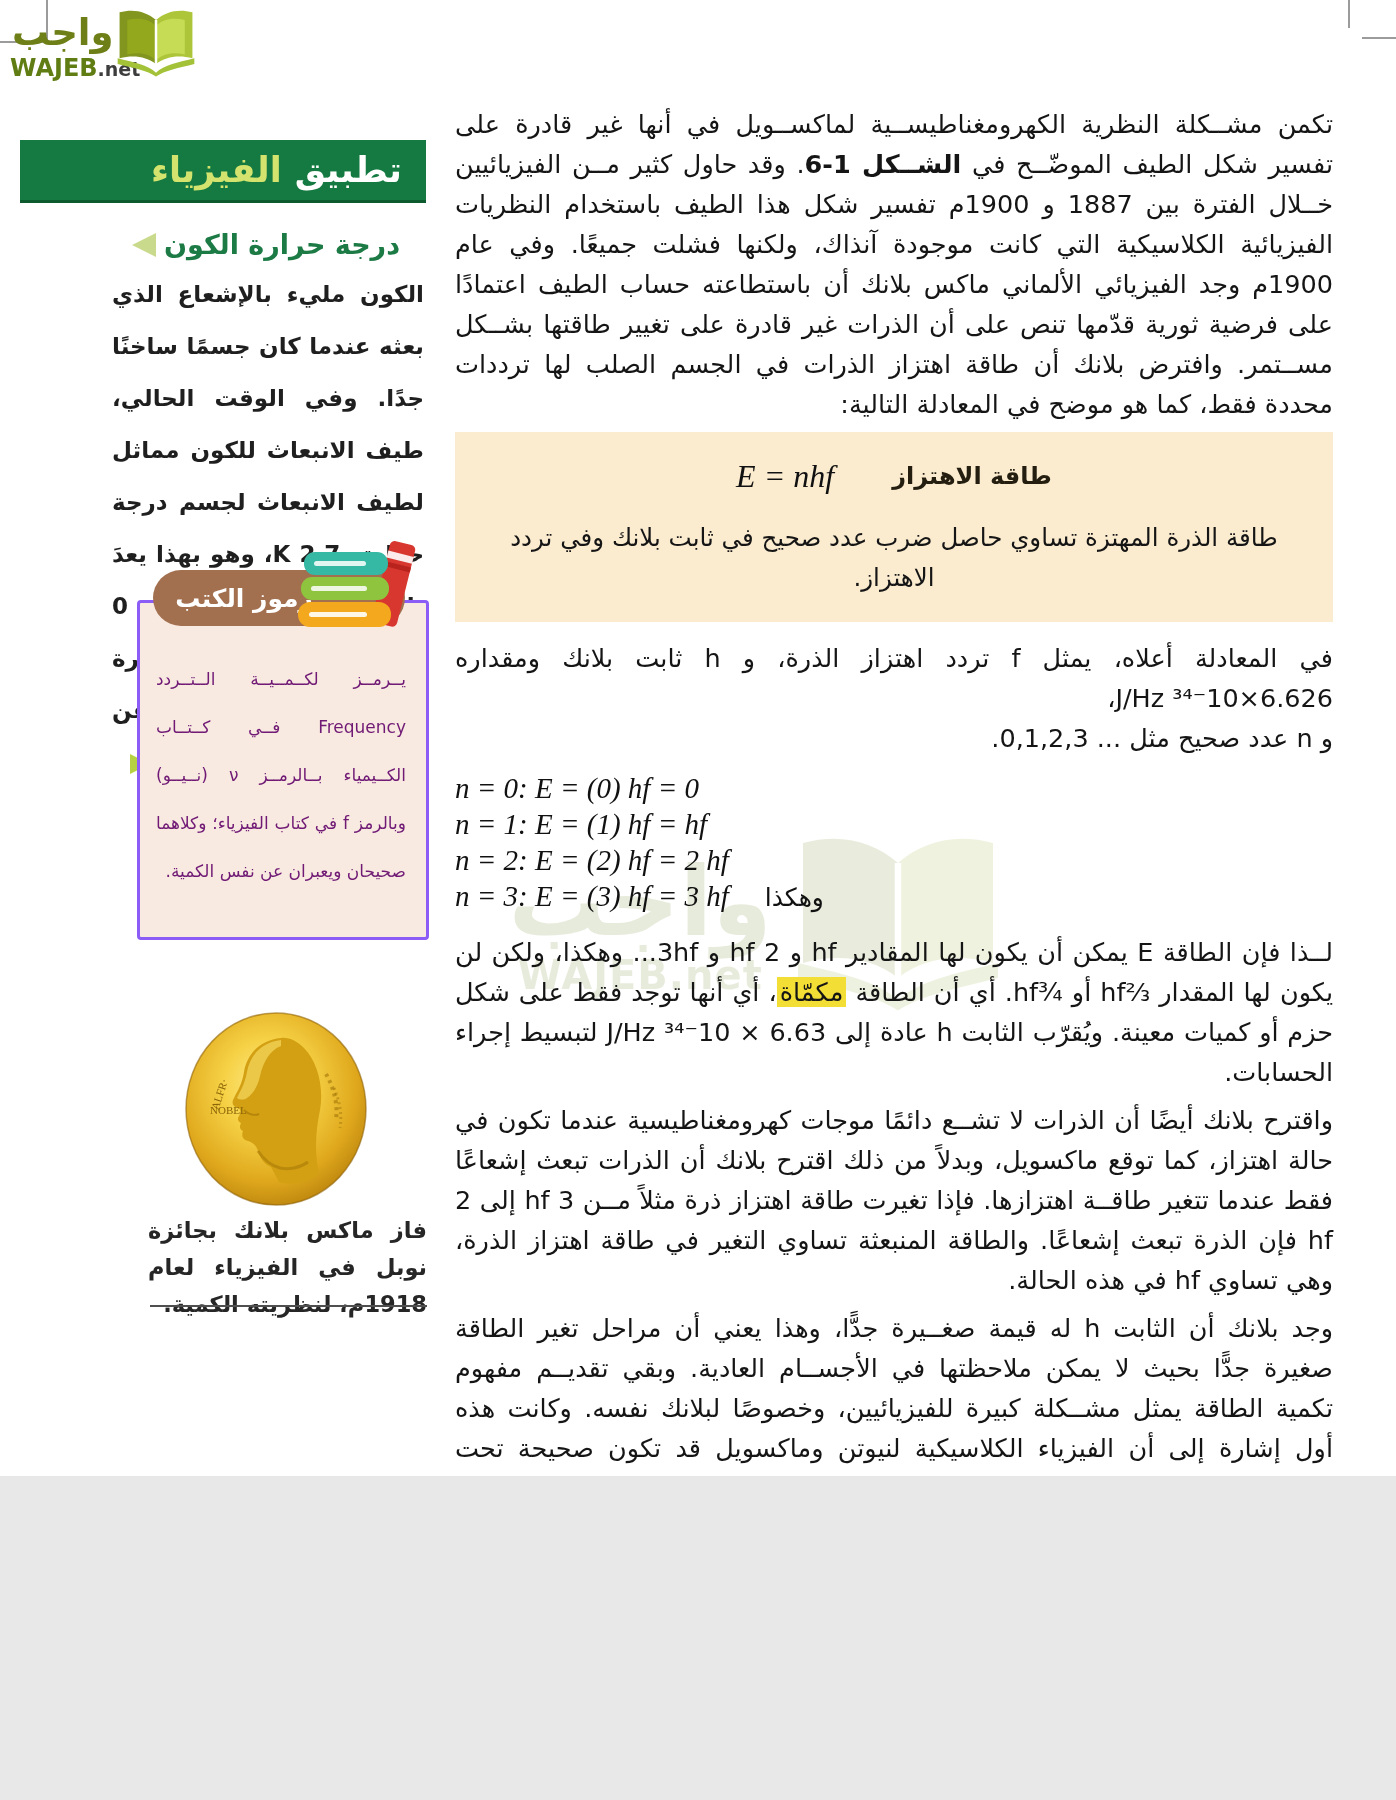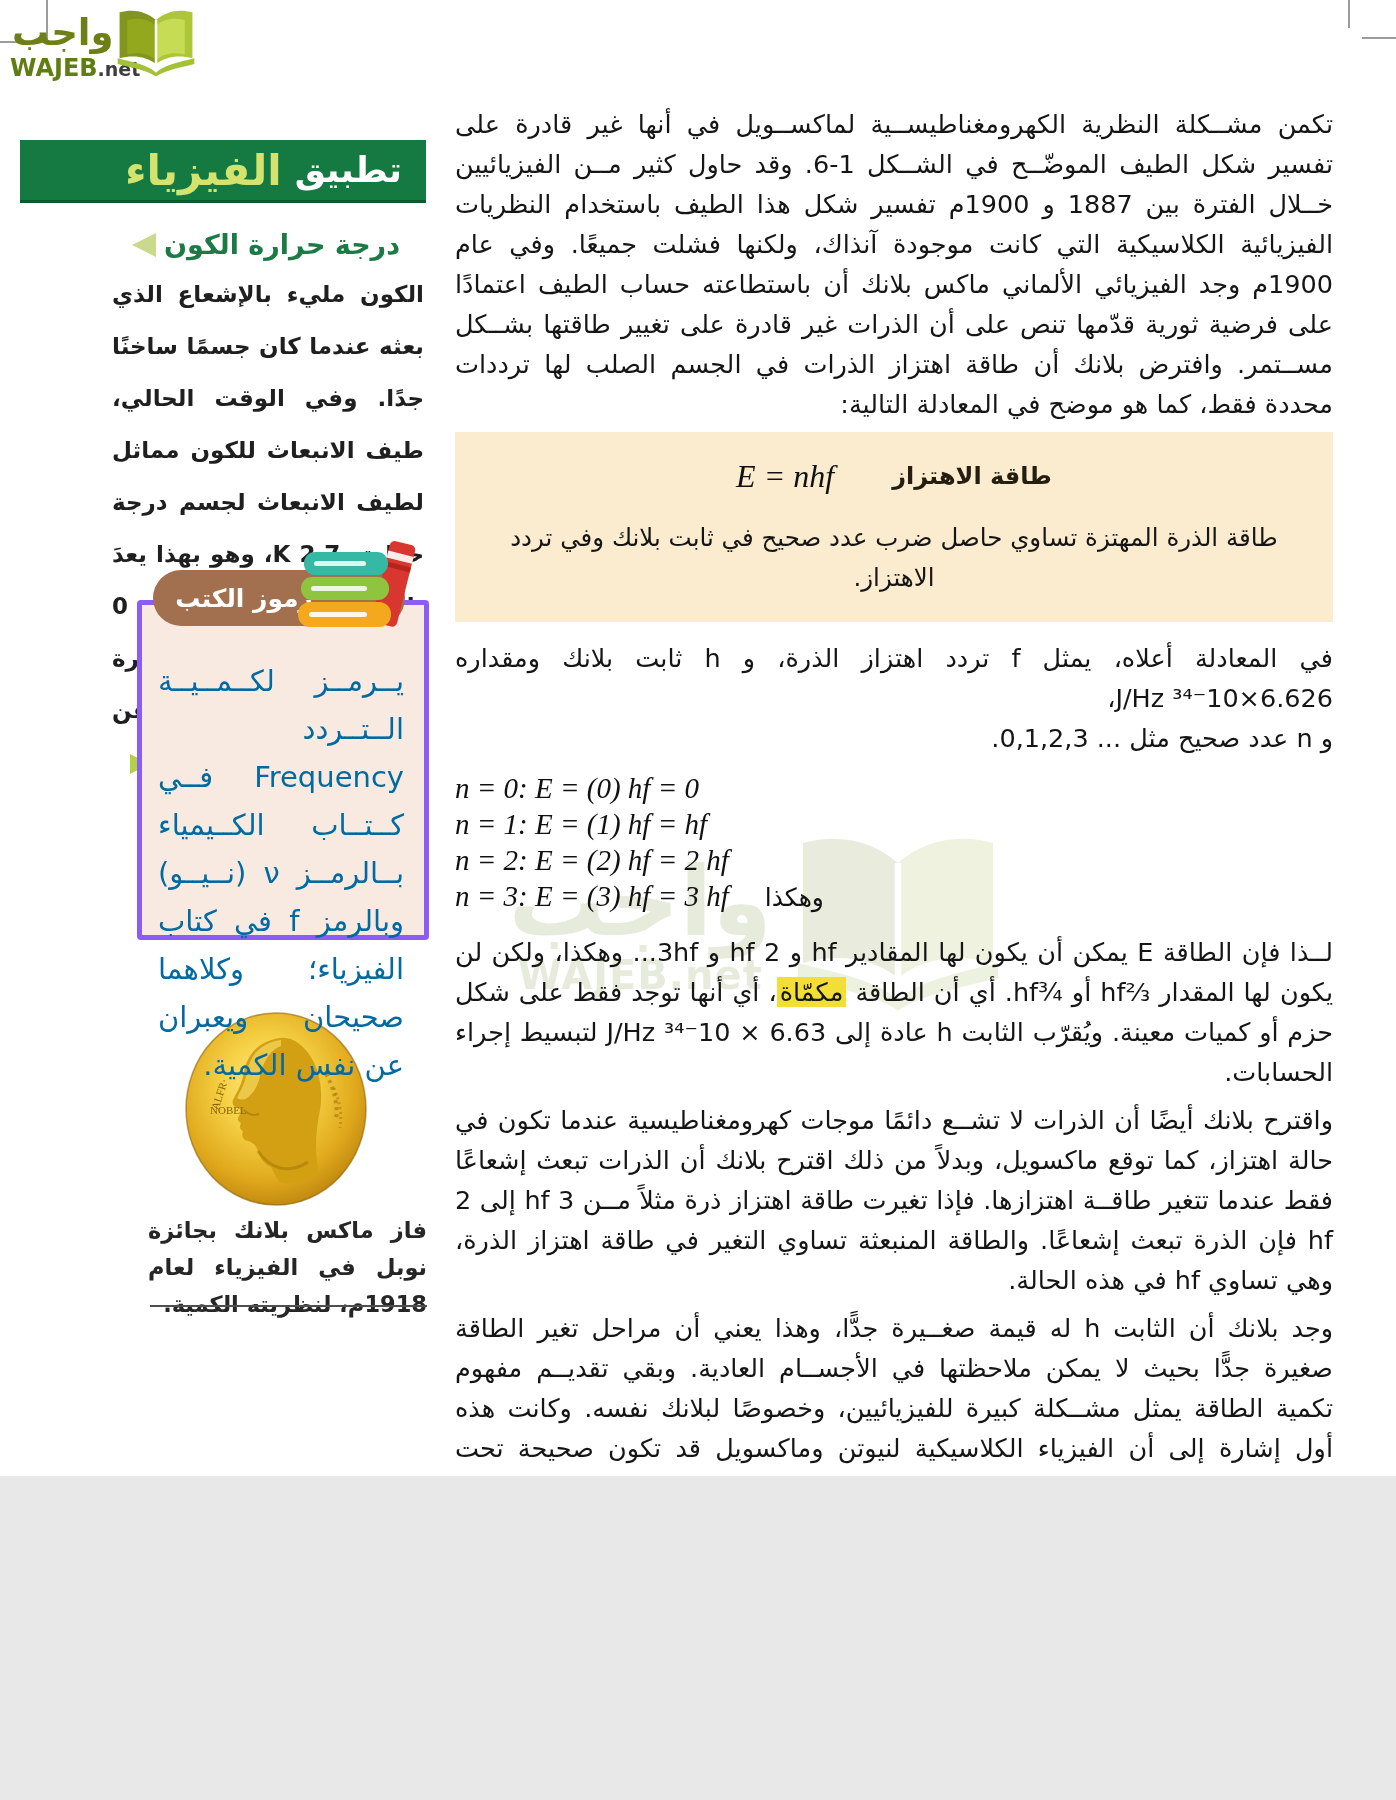--- a/index.html
+++ b/index.html
@@ -10,56 +10,56 @@
   
   .wajeb-logo{position:absolute;left:8px;top:8px;width:200px;height:80px;}
   .wajeb-ar{position:absolute;left:4px;top:6px;font-size:37px;font-weight:700;color:#6d7f16;line-height:1;}
   .wajeb-latin{position:absolute;left:2px;top:46px;font-size:24px;font-weight:700;color:#5f7d12;}
   .wajeb-latin .tld{color:#3d3d3d;font-size:19px;}
   .wajeb-book{position:absolute;left:102px;top:0px;}
   
   .main{position:absolute;left:455px;top:104px;width:878px;direction:rtl;text-align:justify;
         font-size:25.5px;line-height:40px;color:#151515;z-index:1;}
   .main p{margin:0 0 8px 0;}
-  .fig-ref{font-weight:400;}
+  .fig-ref{font-weight:700;}
   .eq-card{background:#fbecd0;padding:20px 28px 24px;margin:8px 0 16px 0;}
   .eq-card-top{display:flex;direction:rtl;justify-content:center;align-items:center;gap:58px;margin:4px 0 22px 0;}
   .eq-label{font-weight:700;font-size:24px;color:#241e10;}
   .eq-formula{direction:ltr;font-family:"Liberation Serif",serif;font-style:italic;font-size:32px;color:#111;}
   .eq-desc{text-align:center;font-size:24.5px;}
   .eqs{direction:ltr;text-align:left;margin:12px 270px 16px 0;font-family:"Liberation Serif",serif;
        font-style:italic;font-size:29px;line-height:36px;color:#111;}
   .eq-row{white-space:nowrap;}
   .eq-etc{font-family:"DejaVu Sans",sans-serif;font-style:normal;font-size:25px;margin-left:36px;}
   .hl{background:#f3de35;padding:0 3px;}
   
   .banner{position:absolute;left:20px;top:140px;width:406px;height:63px;background:#147a41;
           border-bottom:3px solid #0c5a2e;display:flex;direction:rtl;align-items:center;
           padding-right:24px;box-sizing:border-box;gap:13px;z-index:1;}
   .banner .w1{color:#ffffff;font-size:35px;font-weight:700;}
-  .banner .w2{color:#d3e36d;font-size:42px;font-weight:700;}
+  .banner .w2{color:#d3e36d;font-size:35px;font-weight:700;}
   .feature-head{position:absolute;left:20px;top:229px;width:406px;direction:rtl;display:flex;
                 align-items:center;padding-right:26px;box-sizing:border-box;gap:8px;}
   .feature-title{color:#1c7a45;font-size:27px;font-weight:700;}
   .tri-left{width:0;height:0;border-top:12px solid transparent;border-bottom:12px solid transparent;
             border-right:24px solid #c9da8d;}
   .feature-body{position:absolute;left:112px;top:268px;width:312px;direction:rtl;text-align:justify;
                 font-weight:700;font-size:23px;line-height:52px;color:#1f1f1f;}
   .tri-right{display:inline-block;width:0;height:0;border-top:10px solid transparent;
              border-bottom:10px solid transparent;border-left:20px solid #b6d243;
              vertical-align:middle;margin-right:10px;}
   
   .symbols-tab{position:absolute;left:153px;top:570px;width:252px;height:56px;background:#a26f4f;
                border-radius:28px;z-index:3;display:flex;align-items:center;direction:rtl;
                padding-right:92px;box-sizing:border-box;color:#fff;font-weight:700;font-size:25px;}
   .symbols-books{position:absolute;left:298px;top:540px;z-index:4;}
   .symbols-box{position:absolute;left:137px;top:600px;width:292px;height:340px;background:#f8eae1;
-               border:5px solid #8b5cf6;border-radius:4px;box-sizing:border-box;z-index:2;
-               padding:52px 20px 8px 16px;direction:rtl;font-size:29px;line-height:48px;
-               color:#0369a1;text-align:justify;}
+               border:3px solid #8b5cf6;border-radius:4px;box-sizing:border-box;z-index:2;
+               padding:52px 20px 8px 16px;direction:rtl;font-size:17px;line-height:48px;
+               color:#701a75;text-align:justify;}
   
   .medal{position:absolute;left:184px;top:1010px;z-index:1;}
   .caption{position:absolute;left:148px;top:1212px;width:279px;direction:rtl;text-align:justify;
            font-weight:700;font-size:22.5px;line-height:37px;color:#262626;}
   .caption-rule{position:absolute;left:150px;top:1305px;width:277px;height:2px;background:#4f4f4f;}
   
   .watermark{position:absolute;left:438px;top:790px;width:580px;height:270px;opacity:0.14;z-index:0;
              display:flex;direction:rtl;align-items:center;gap:6px;pointer-events:none;}
   .wm-text{display:flex;flex-direction:column;align-items:center;color:#5e7a10;}
   .wm-ar{font-size:96px;font-weight:700;line-height:1.05;}

